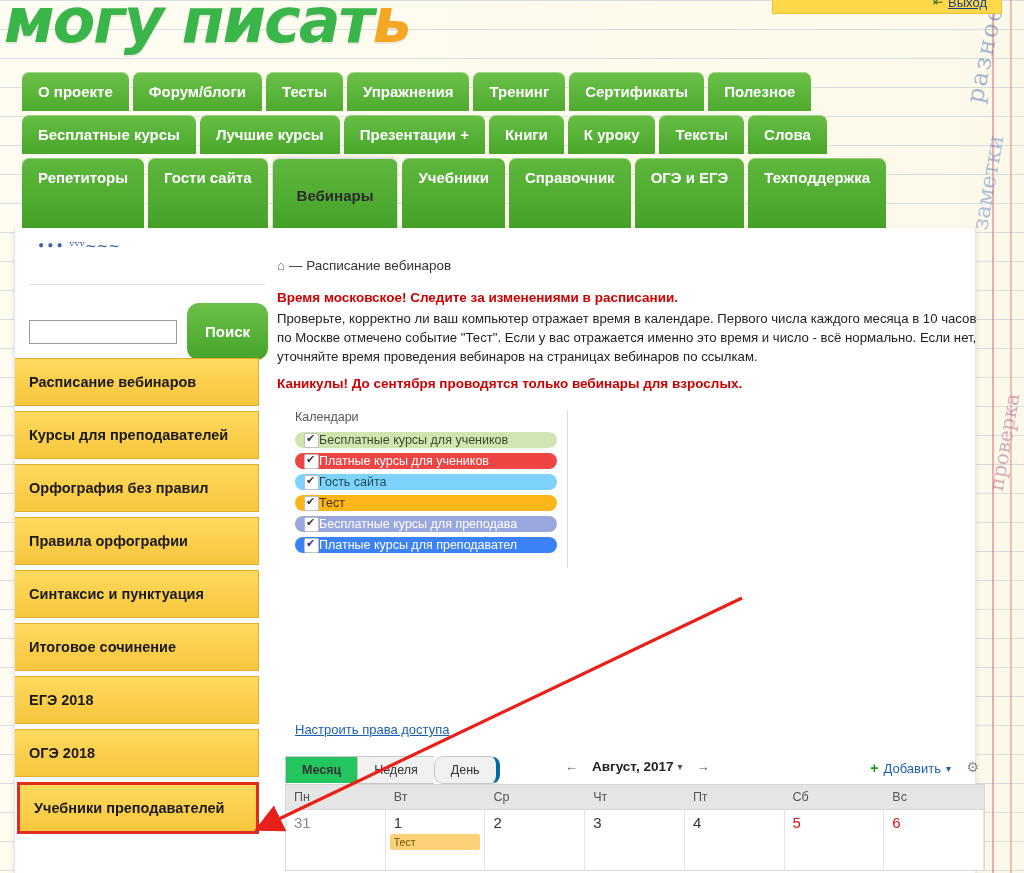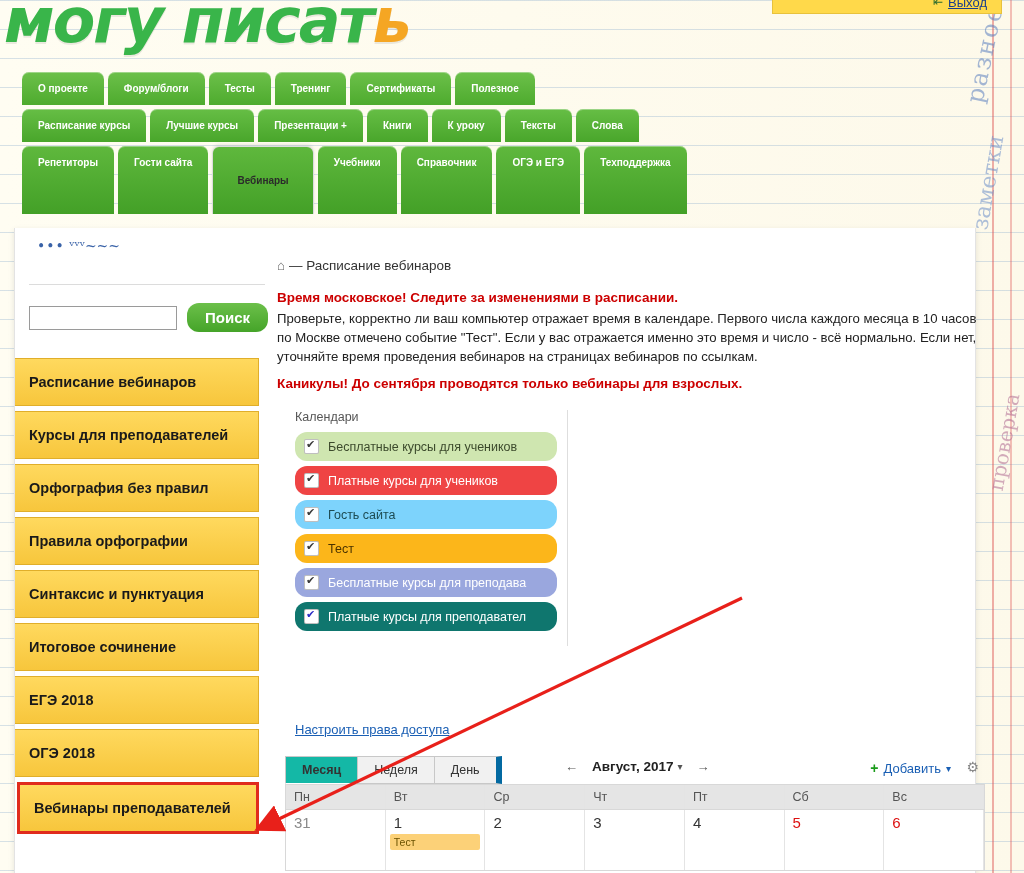--- a/index.html
+++ b/index.html
@@ -46,21 +46,21 @@
   }
   .exitbox .ic{color:#2d6a2d;font-size:12px;}
   .exitbox a{color:#1a3e8c;font-size:13px;text-decoration:underline;}
 
   
   .nav{position:absolute;left:22px;top:72px;width:910px;}
   .navrow{display:flex;gap:4px;margin-bottom:4px;}
   .navbtn{
     background:linear-gradient(to bottom,#6cc04a 0%,#4eab2e 100%);
     border-radius:7px 7px 0 0;
-    color:#fff;font-weight:bold;font-size:10px;
+    color:#fff;font-weight:bold;font-size:15px;
     padding:11px 16px;white-space:nowrap;
     box-shadow:inset 0 1px 0 rgba(255,255,255,.35);
     cursor:pointer;
   }
   .navrow.r2 .navbtn{background:linear-gradient(to bottom,#66be45 0%,#49a62b 100%);}
   .navrow.r3 .navbtn{background:linear-gradient(to bottom,#5fb83d 0%,#43a027 100%);}
   .navbtn.active{
     background:#ffffff;color:#2b2b2b;
     box-shadow:0 -2px 3px rgba(0,0,0,.08);
     border:1px solid #dcdcdc;border-bottom:none;
@@ -82,21 +82,21 @@
 
   
   .searchwrap{position:absolute;left:14px;top:75px;display:flex;align-items:center;gap:10px;}
   .searchinput{
     width:140px;height:20px;border:1px solid #9a9a9a;background:#fff;
     font-size:12px;padding:1px 3px;box-sizing:content-box;
   }
   .searchbtn{
     background:linear-gradient(to bottom,#6cc04a 0%,#45a429 100%);
     color:#fff;font-weight:bold;font-size:15px;border:none;border-radius:12px;
-    padding:6px 18px;cursor:pointer;
+    padding:20px 18px;cursor:pointer;
   }
 
   
   .breadcrumb{position:absolute;left:262px;top:30px;font-size:13.5px;color:#333;}
   .breadcrumb .home{color:#666;}
 
   
   .notice-red{position:absolute;left:262px;top:62px;width:700px;color:#cc0000;font-weight:bold;font-size:13.5px;}
   .notice-body{position:absolute;left:262px;top:81px;width:710px;font-size:13.2px;color:#222;line-height:1.45;}
   .notice-red2{position:absolute;left:262px;top:148px;width:700px;color:#cc0000;font-weight:bold;font-size:13.5px;}
@@ -111,47 +111,47 @@
   }
   .lm-item.highlight{
     border:3px solid #e02b1d;
     margin-left:2px;
   }
 
   
   .calpanel{position:absolute;left:270px;top:182px;width:282px;border-right:1px solid #dedede;padding-bottom:10px;}
   .calpanel h4{margin:0 0 8px 10px;font-size:12.5px;color:#555;font-weight:normal;}
   .calrow{
-    display:flex;align-items:center;gap:9px;
-    height:29px;margin:0 10px 5px 10px;padding-left:9px;border-radius:12px;font-size:12.5px;
+    display:flex;align-items:center;
+    height:16px;margin:0 10px 5px 10px;padding-left:9px;border-radius:12px;font-size:12.5px;
   }
   .cb{width:13px;height:13px;border-radius:2px;display:inline-block;position:relative;border:1px solid rgba(0,0,0,.25);background:#fff;}
   .cb:after{content:"✔";position:absolute;left:1px;top:-2px;font-size:11px;color:#3a3a3a;}
   .calrow.c1{background:#cfe6b0;color:#3c4a2c;}
   .calrow.c2{background:#ef4444;color:#fff;}
   .calrow.c2 .cb{background:#fff;}
   .calrow.c3{background:#7dd3fc;color:#1d4b52;}
   .calrow.c4{background:#fcb61a;color:#4a3300;}
   .calrow.c5{background:#9aa7de;color:#fff;}
   .calrow.c5 .cb{background:#fff;}
-  .calrow.c6{background:#0f766e;color:#fff;}
+  .calrow.c6{background:#3b82f6;color:#fff;}
   .calrow.c6 .cb{background:#fff;}
   .calrow.c6 .cb:after{color:#2b2bc4;}
 
   .rights-link{position:absolute;left:280px;top:494px;font-size:13px;color:#1a5fb4;text-decoration:underline;cursor:pointer;}
 
   
   .calwidget{position:absolute;left:270px;top:528px;width:700px;}
   .calbar{display:flex;align-items:center;height:28px;position:relative;}
   .vtab{
     border:1px solid #c8c8c8;background:#f1f1f1;color:#333;font-size:12.5px;
     padding:6px 16px;cursor:pointer;border-right:none;
   }
-  .vtab.sel{background:#14b8a6;font-weight:bold;border-bottom:1px solid #fff;}
-  .vtab.last{border-right:6px solid #0369a1;}
+  .vtab.sel{background:#22c55e;font-weight:bold;border-bottom:1px solid #fff;}
+  .vtab.last{border-right:4px solid #0369a1;border-radius:9px;}
   .navarrows{position:absolute;left:280px;top:3px;display:flex;align-items:center;gap:14px;font-size:13px;color:#555;}
   .monthlabel{font-weight:bold;color:#222;font-size:13.5px;}
   .addwrap{position:absolute;right:34px;top:4px;display:flex;align-items:center;gap:5px;font-size:13px;color:#1a5fb4;}
   .plus{color:#1a9b1a;font-weight:bold;font-size:14px;}
   .gear{position:absolute;right:6px;top:3px;color:#888;font-size:14px;}
   .daysrow{display:flex;border:1px solid #d8d8d8;border-bottom:none;background:#e5e5e5;}
   .daysrow div{flex:1;font-size:12.5px;color:#555;padding:5px 0 5px 8px;border-right:1px solid #e4e4e4;}
   .datesrow{display:flex;border:1px solid #d8d8d8;height:60px;background:#fff;}
   .datesrow .cell{flex:1;border-right:1px solid #e4e4e4;padding:4px 0 0 8px;font-size:15px;color:#333;position:relative;}
   .datesrow .cell.muted{color:#8a8a8a;}
@@ -178,26 +178,27 @@
 <div class="exitbox">
   <span class="ic">⇤</span>
   <a href="#">Выход</a>
 </div>
 
 <div class="nav">
   <div class="navrow r1">
     <div class="navbtn">О проекте</div>
     <div class="navbtn">Форум/блоги</div>
     <div class="navbtn">Тесты</div>
+    <div class="navbtn">Упражнения</div>
     <div class="navbtn">Тренинг</div>
     <div class="navbtn">Сертификаты</div>
     <div class="navbtn">Полезное</div>
   </div>
   <div class="navrow r2">
-    <div class="navbtn">Расписание курсы</div>
+    <div class="navbtn">Бесплатные курсы</div>
     <div class="navbtn">Лучшие курсы</div>
     <div class="navbtn">Презентации +</div>
     <div class="navbtn">Книги</div>
     <div class="navbtn">К уроку</div>
     <div class="navbtn">Тексты</div>
     <div class="navbtn">Слова</div>
   </div>
   <div class="navrow r3">
     <div class="navbtn">Репетиторы</div>
     <div class="navbtn">Гости сайта</div>
@@ -232,21 +233,21 @@
 
   <div class="leftmenu">
     <div class="lm-item">Расписание вебинаров</div>
     <div class="lm-item">Курсы для преподавателей</div>
     <div class="lm-item">Орфография без правил</div>
     <div class="lm-item">Правила орфографии</div>
     <div class="lm-item">Синтаксис и пунктуация</div>
     <div class="lm-item">Итоговое сочинение</div>
     <div class="lm-item">ЕГЭ 2018</div>
     <div class="lm-item">ОГЭ 2018</div>
-    <div class="lm-item highlight">Вебинары преподавателей</div>
+    <div class="lm-item highlight">Учебники преподавателей</div>
   </div>
 
   <div class="calpanel">
     <h4>Календари</h4>
     <div class="calrow c1">
       <span class="cb"></span>
       <span>Бесплатные курсы для учеников</span>
     </div>
     <div class="calrow c2">
       <span class="cb"></span>

